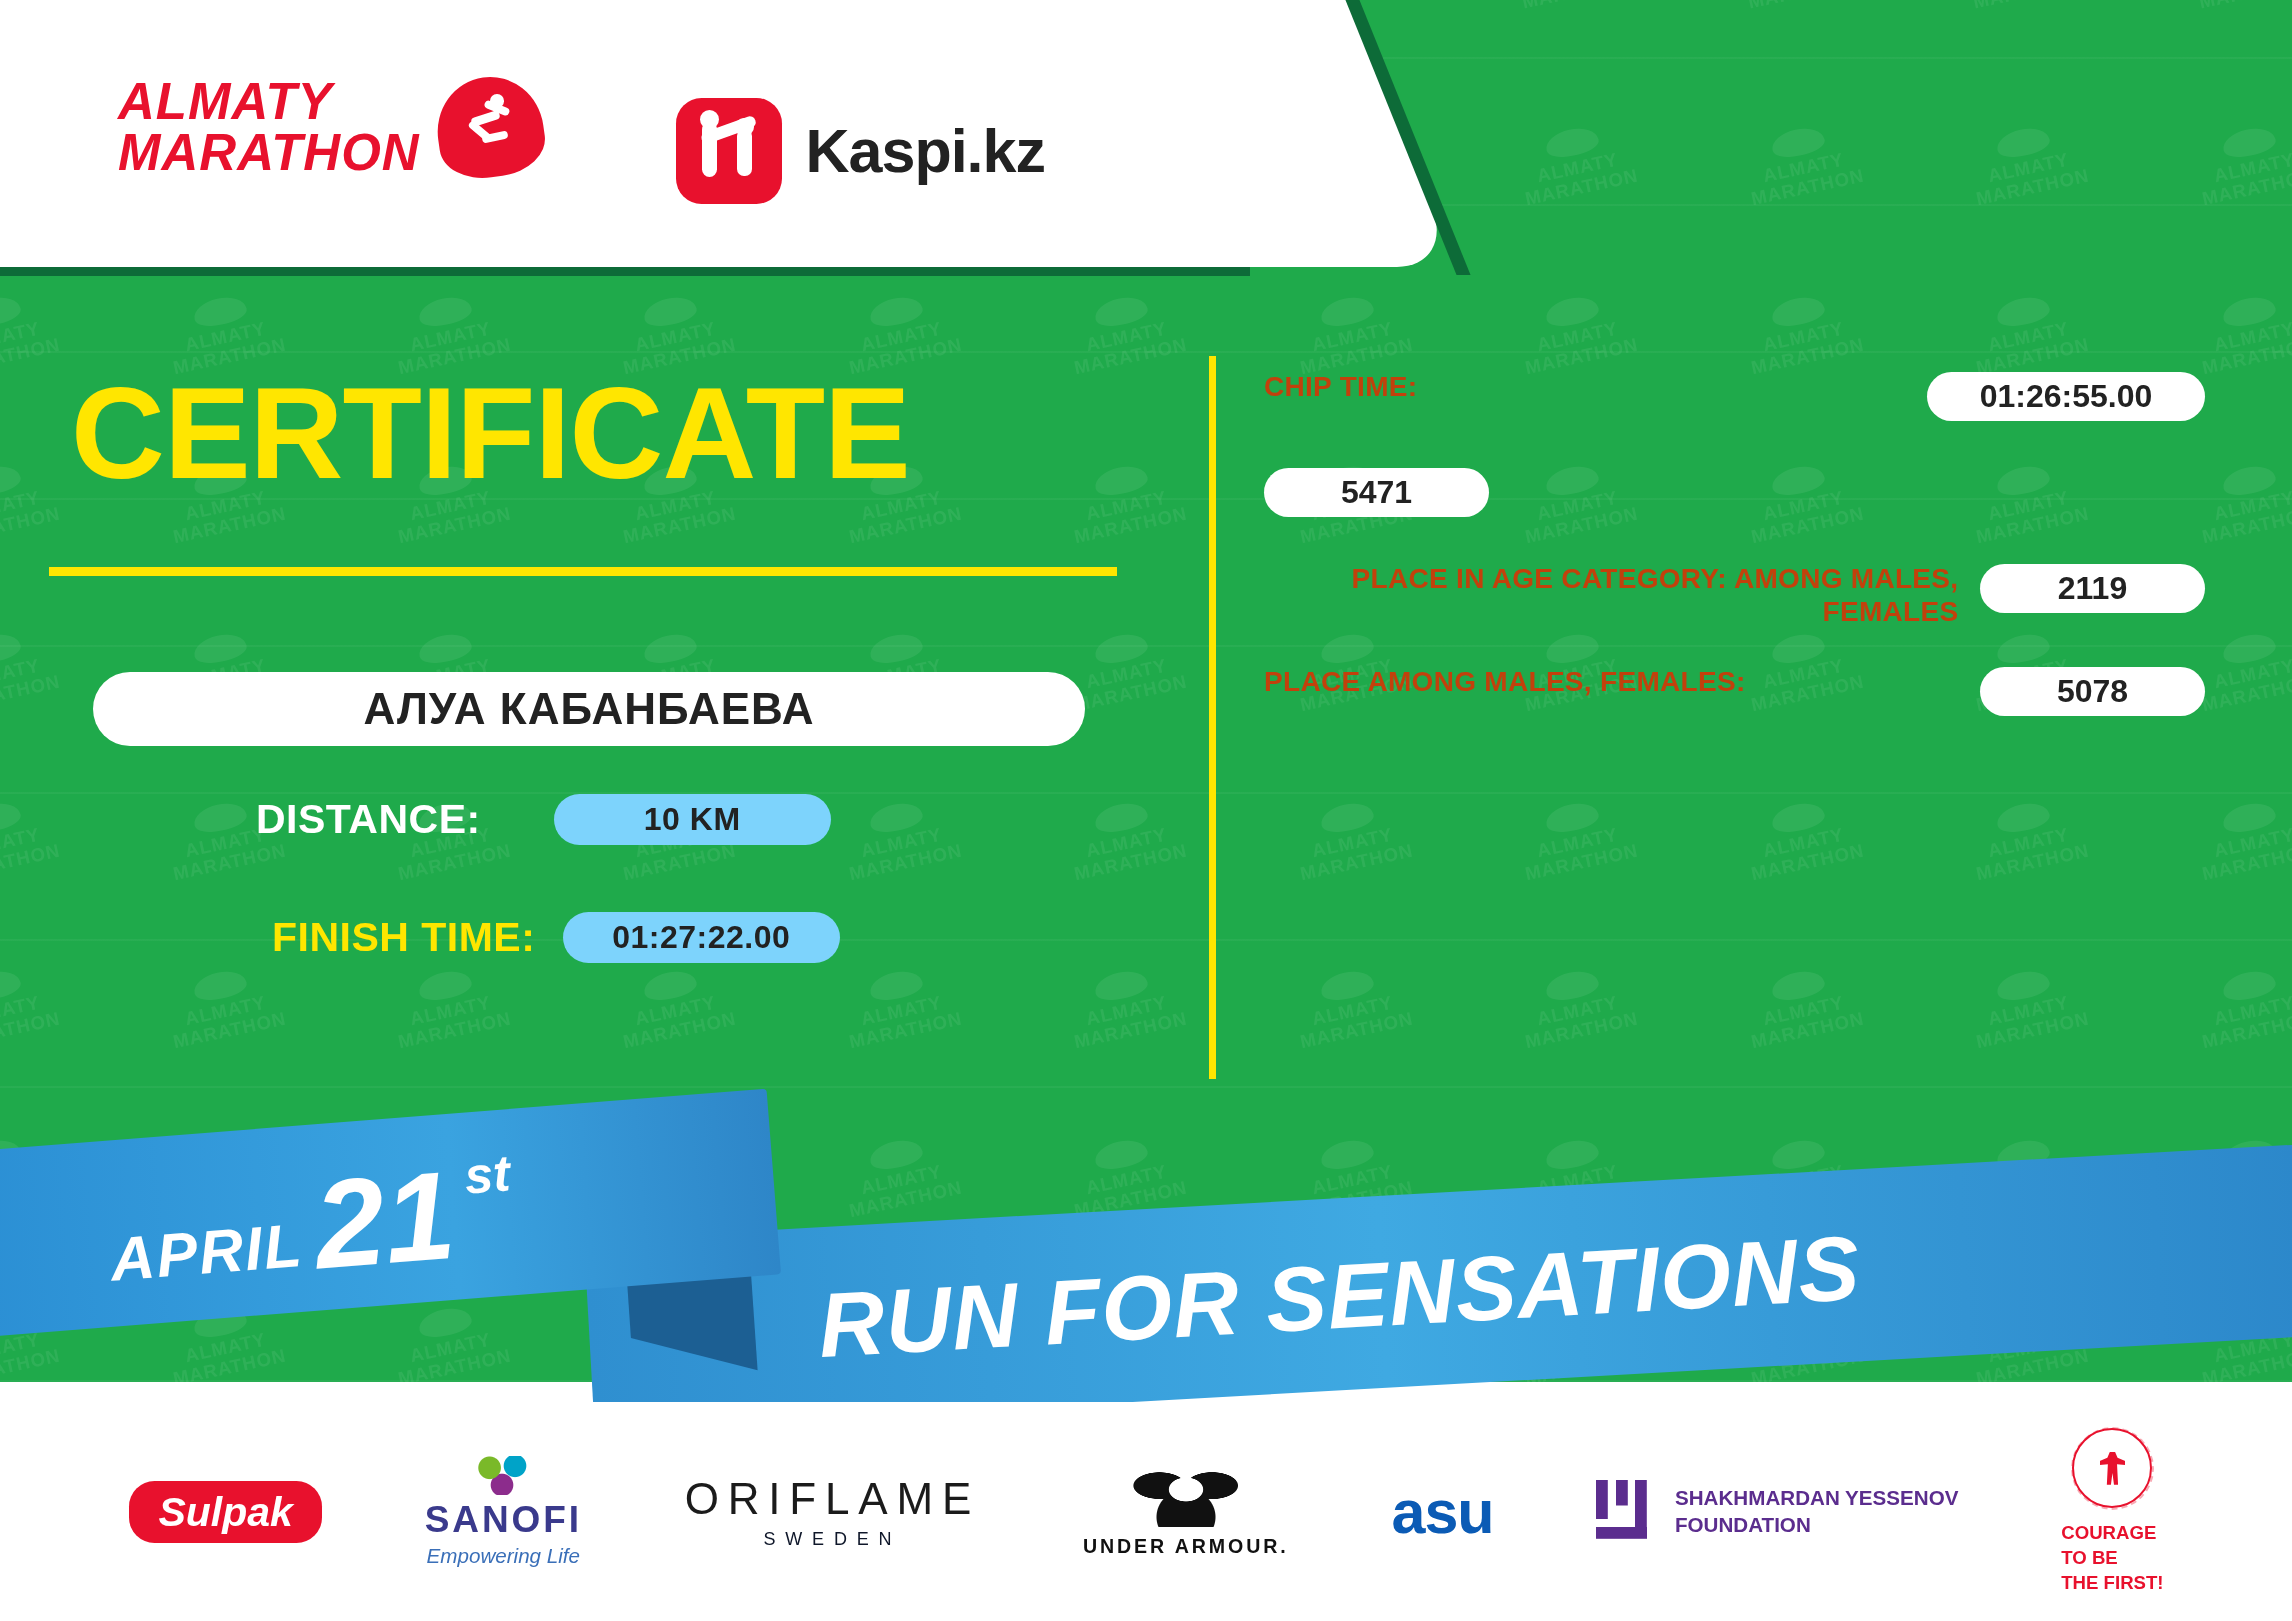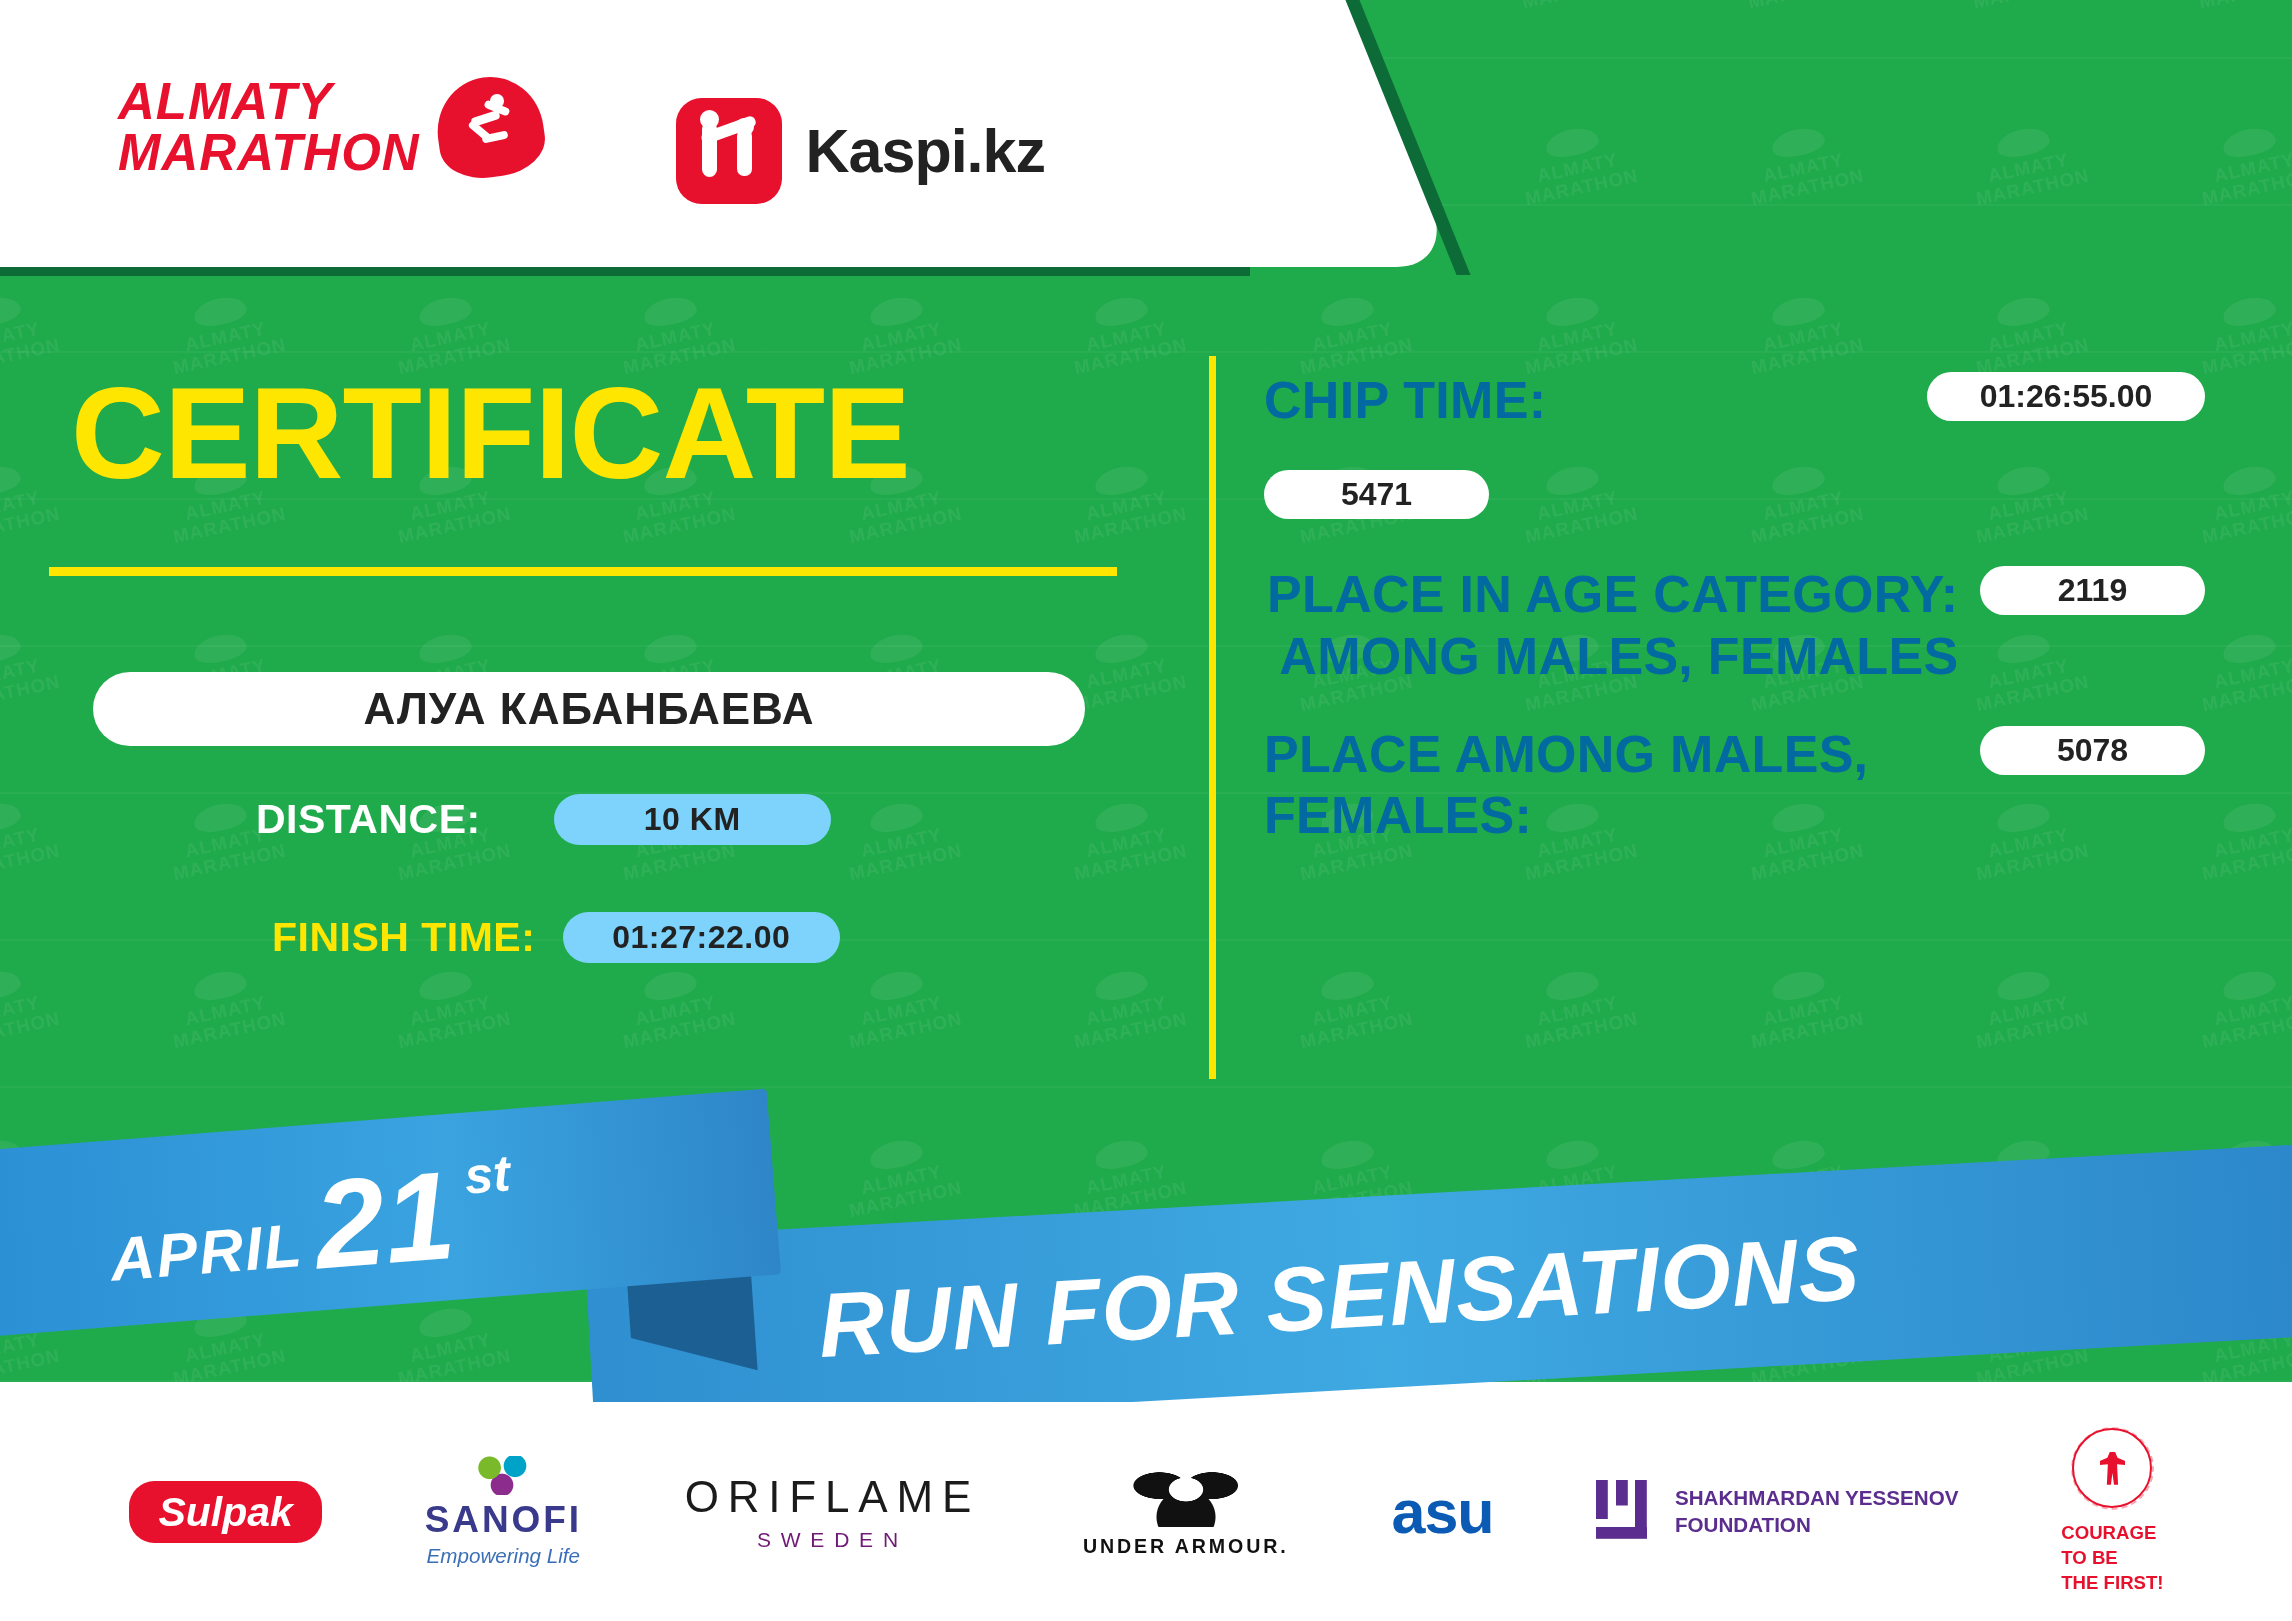--- a/index.html
+++ b/index.html
@@ -261,22 +261,22 @@
     width: 941px;
   }
   .res-row {
     position: relative;
     display: flex;
     align-items: flex-start;
     margin-bottom: 37px;
     min-height: 59px;
   }
   .res-label {
-    color: #0369a1;
-    font-size: 52px;
+    color: #c2410c;
+    font-size: 28px;
     font-weight: bold;
     line-height: 1.18;
     letter-spacing: 0.3px;
     flex: 1;
     text-align: right;
     padding-right: 21.6px;
   }
   .res-label.left-align { text-align: left; }
   .res-pill {
     width: 225px;
@@ -404,21 +404,21 @@
       radial-gradient(circle at 30px 29px, #8c2c8c 0 10.8px, transparent 11.8px);
     margin-bottom: 3.9px;
   }
   .sp-sanofi .nm { color: #3a3a8c; font-size: 37px; font-weight: bold; letter-spacing: 2.9px; }
   .sp-sanofi .tag { color: #3a6fb8; font-size: 20.6px; font-style: italic; margin-top: 3.9px; }
 
   .sp-oriflame .nm {
     color: #1b1b1b; font-size: 44px; letter-spacing: 8.8px; font-weight: 400;
   }
   .sp-oriflame .sub {
-    color: #701a75; font-size: 21px; letter-spacing: 9.8px; margin-top: 5.9px;
+    color: #0f172a; font-size: 18px; letter-spacing: 9.8px; margin-top: 5.9px;
   }
 
   .sp-ua .mark {
     width: 108px; height: 61px;
     background:
       radial-gradient(ellipse at 27.4px 19.6px, #111 0 25.5px, transparent 26.5px),
       radial-gradient(ellipse at 80px 19.6px, #111 0 25.5px, transparent 26.5px),
       radial-gradient(ellipse at 54px 51px, #111 0 29px, transparent 30px);
     -webkit-mask-image: radial-gradient(ellipse at 54px 23.5px, transparent 0 16.7px, #000 17.6px);
             mask-image: radial-gradient(ellipse at 54px 23.5px, transparent 0 16.7px, #000 17.6px);

